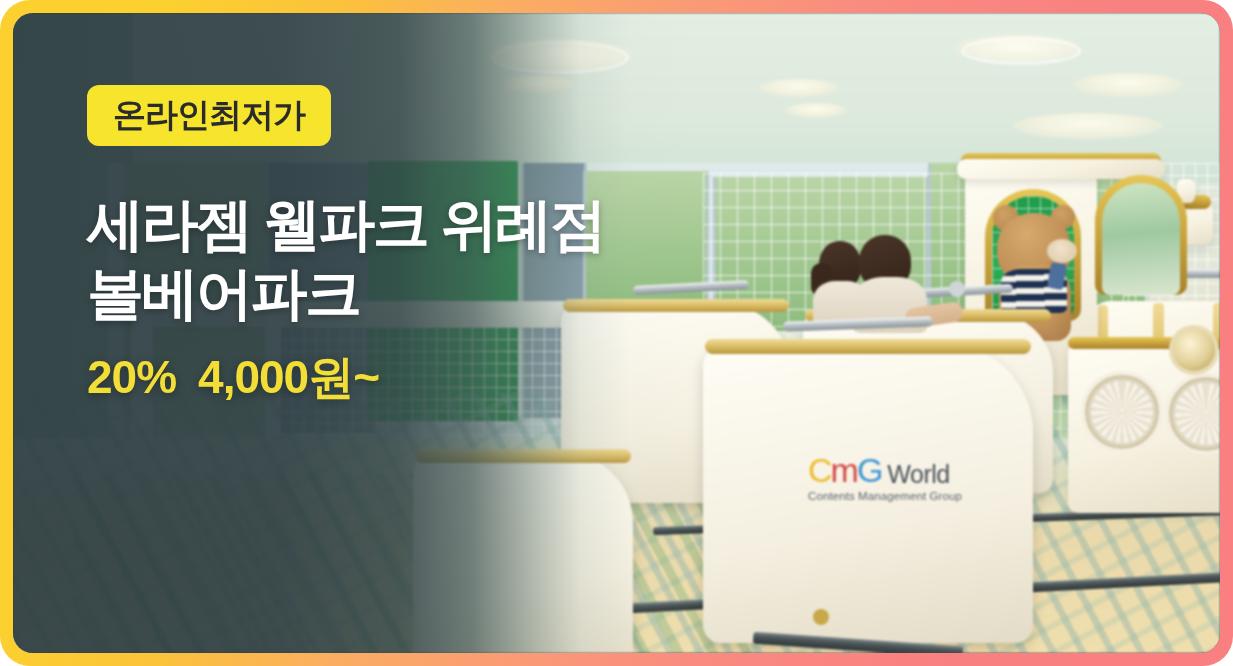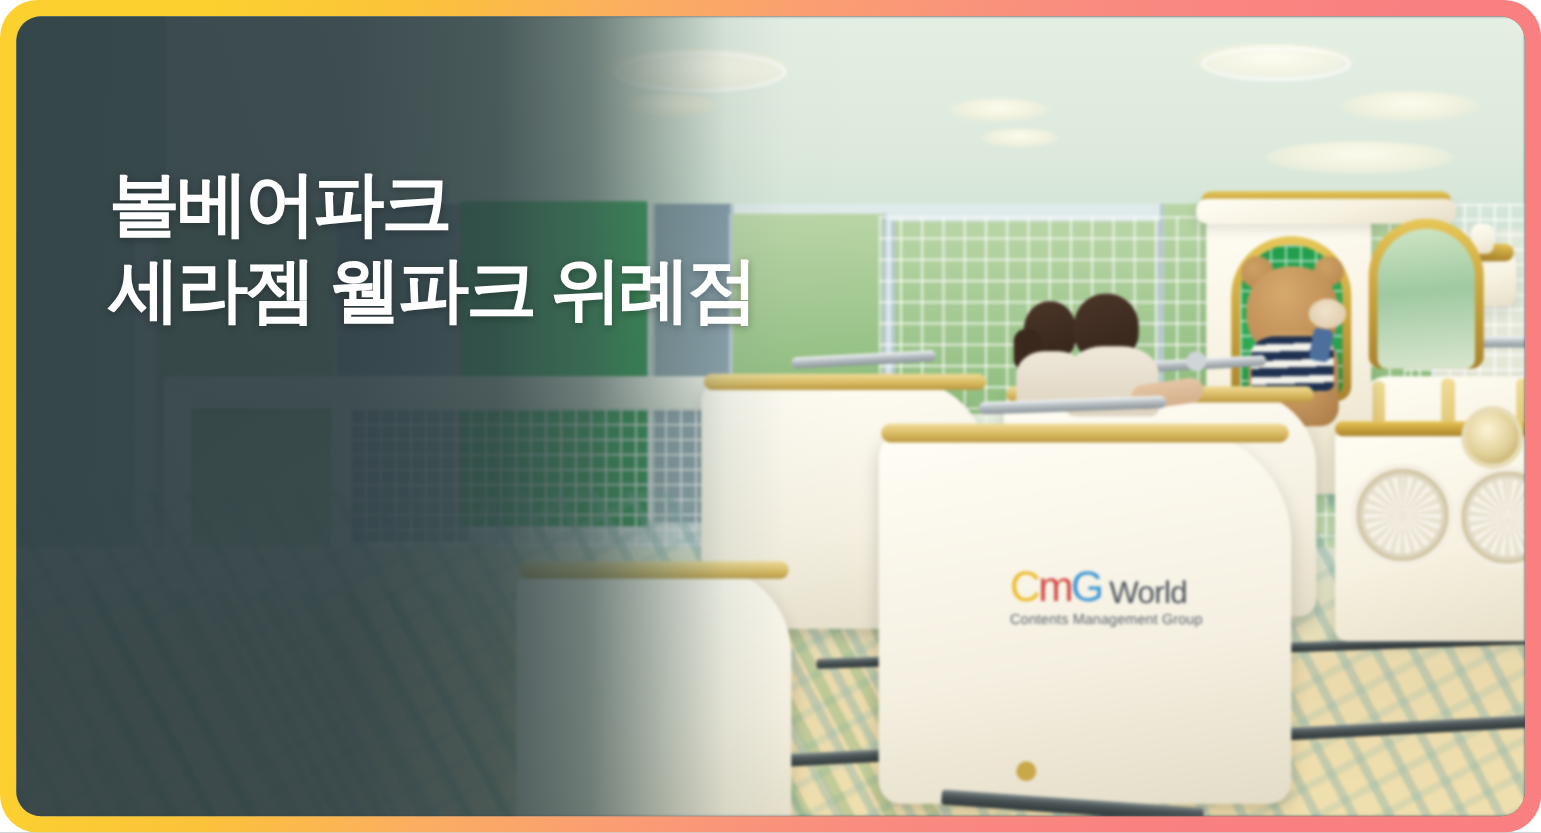--- a/index.html
+++ b/index.html
@@ -384,23 +384,27 @@
           </div>
           <div class="wm-world">World</div>
         </div>
         <div class="wm-sub">Contents Management Group</div>
       </div>
     </div>
 
     <div class="overlay"></div>
 
     <div class="content">
+      <div class="badge">온라인최저가</div>
 
       <div class="title">
+        <span class="t-line">세라젬 웰파크 위례점</span>
         <span class="t-line">볼베어파크</span>
-        <span class="t-line">세라젬 웰파크 위례점</span>
       </div>
 
 
+      <div class="price">
+        <span class="pct">20%</span><span>4,000원~</span>
+      </div>
     </div>
 
   </div>
 </div>
 
 </body></html>

